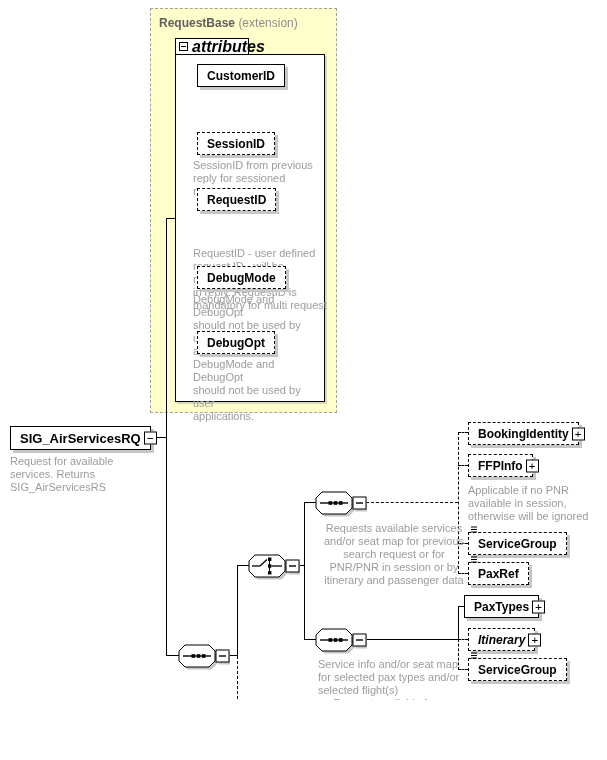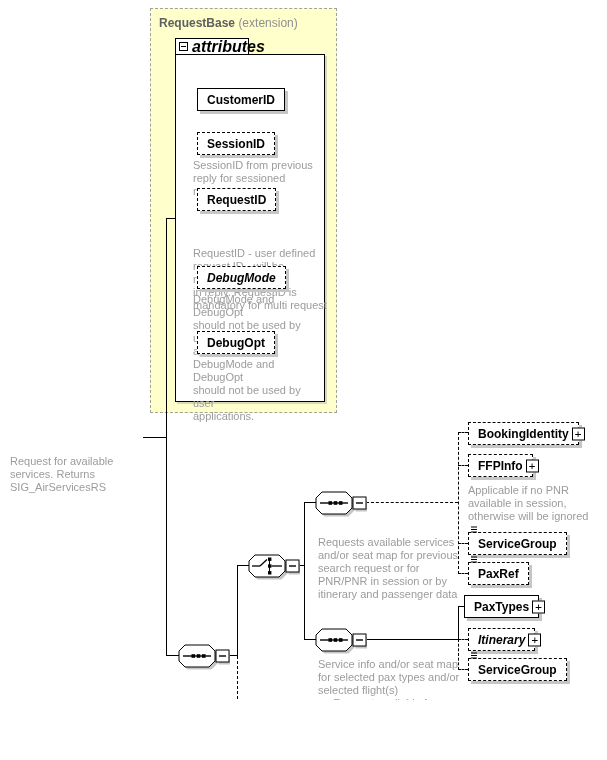--- a/index.html
+++ b/index.html
@@ -58,42 +58,46 @@
 
   <div class="ext-box"></div>
   <div class="ext-title"><b>RequestBase</b>&nbsp;<span>(extension)</span></div>
 
   <div class="attr-tab">
     <span class="mini-minus"></span>
     <span class="lbl">attributes</span>
   </div>
   <div class="attr-container"></div>
 
-  <div class="sbox" style="left:197px;top:64px;margin-top:24px;">CustomerID</div>
+  <div class="sbox" style="left:197px;top:64px;">CustomerID</div>
 
   <div class="sbox dashed" style="left:197px;top:132px;">SessionID</div>
   <div class="anno" style="left:193px;top:159px;width:132px;">SessionID from previous
 reply for sessioned requests.</div>
 
   <div class="sbox dashed" style="left:197px;top:188px;">RequestID</div>
   <div class="anno" style="left:193px;top:215px;width:134px;margin-top:32px;">RequestID - user defined
 request ID - will be returned
 in reply. RequestID is
 mandatory for multi request</div>
 
-  <div class="sbox dashed" style="left:197px;top:266px;font-style:italic;">DebugMode</div>
+  <div class="sbox dashed" style="left:197px;top:266px;">DebugMode</div>
   <div class="anno" style="left:193px;top:293px;width:132px;">DebugMode and DebugOpt
 should not be used by user
 applications.</div>
 
   <div class="sbox dashed" style="left:197px;top:331px;">DebugOpt</div>
   <div class="anno" style="left:193px;top:358px;width:132px;">DebugMode and DebugOpt
 should not be used by user
 applications.</div>
 
+  <div class="sbox root" style="left:10px;top:426px;">
+    <span>SIG_AirServicesRQ</span>
+    <span class="expander">−</span>
+  </div>
   <div class="anno" style="left:10px;top:455px;width:130px;">Request for available
 services. Returns
 SIG_AirServicesRS</div>
 
   <div class="lnv" style="left:166px;top:218px;height:438px;"></div>
   <div class="lnh" style="left:166px;top:218px;width:10px;"></div>
   <div class="lnh" style="left:143px;top:437px;width:24px;"></div>
   <div class="lnh" style="left:166px;top:655px;width:14px;"></div>
   <div class="lnh" style="left:229px;top:655px;width:8px;"></div>
   <div class="lnv" style="left:237px;top:565px;height:91px;"></div>
@@ -151,21 +155,21 @@
     <path d="M9.5,5.5 33.5,5.5 39.5,11.5 39.5,21.5 33.5,27.5 9.5,27.5 3.5,21.5 3.5,11.5 Z" fill="#c6c6c6"></path>
     <rect x="40.5" y="10.5" width="13" height="12" fill="#c6c6c6"></rect>
     <path d="M7,3 31,3 37,9 37,19 31,25 7,25 1,19 1,9 Z" fill="#fff" stroke="#000"></path>
     <line x1="5" y1="14" x2="33" y2="14" stroke="#000" stroke-width="1.4"></line>
     <rect x="13.5" y="12.2" width="3.6" height="3.6" fill="#000"></rect>
     <rect x="18.7" y="12.2" width="3.6" height="3.6" fill="#000"></rect>
     <rect x="23.9" y="12.2" width="3.6" height="3.6" fill="#000"></rect>
     <rect x="38" y="8" width="13" height="12" fill="#fff" stroke="#000"></rect>
     <line x1="41" y1="14" x2="48" y2="14" stroke="#000" stroke-width="1.4"></line>
   </svg>
-  <div class="anno" style="left:318px;top:536px;width:152px;">Requests available services
+  <div class="anno" style="left:318px;top:522px;width:152px;text-align:center;">Requests available services
 and/or seat map for previous
 search request or for
 PNR/PNR in session or by
 itinerary and passenger data</div>
 
   <svg class="comp" style="left:315px;top:626px;" width="52" height="28" viewBox="0 0 52 28">
     <path d="M9.5,5.5 33.5,5.5 39.5,11.5 39.5,21.5 33.5,27.5 9.5,27.5 3.5,21.5 3.5,11.5 Z" fill="#c6c6c6"></path>
     <rect x="40.5" y="10.5" width="13" height="12" fill="#c6c6c6"></rect>
     <path d="M7,3 31,3 37,9 37,19 31,25 7,25 1,19 1,9 Z" fill="#fff" stroke="#000"></path>
     <line x1="5" y1="14" x2="33" y2="14" stroke="#000" stroke-width="1.4"></line>

